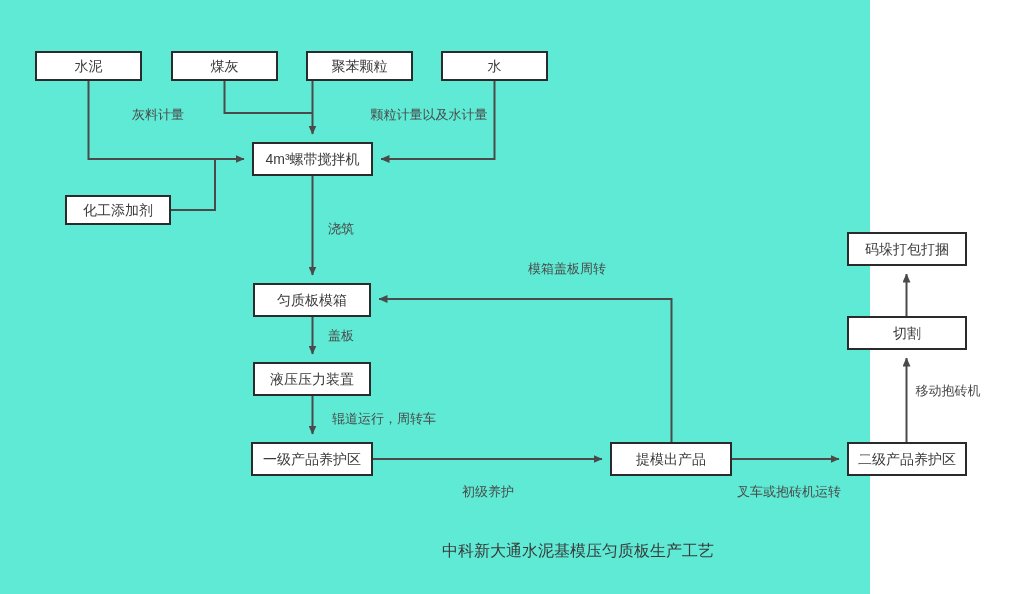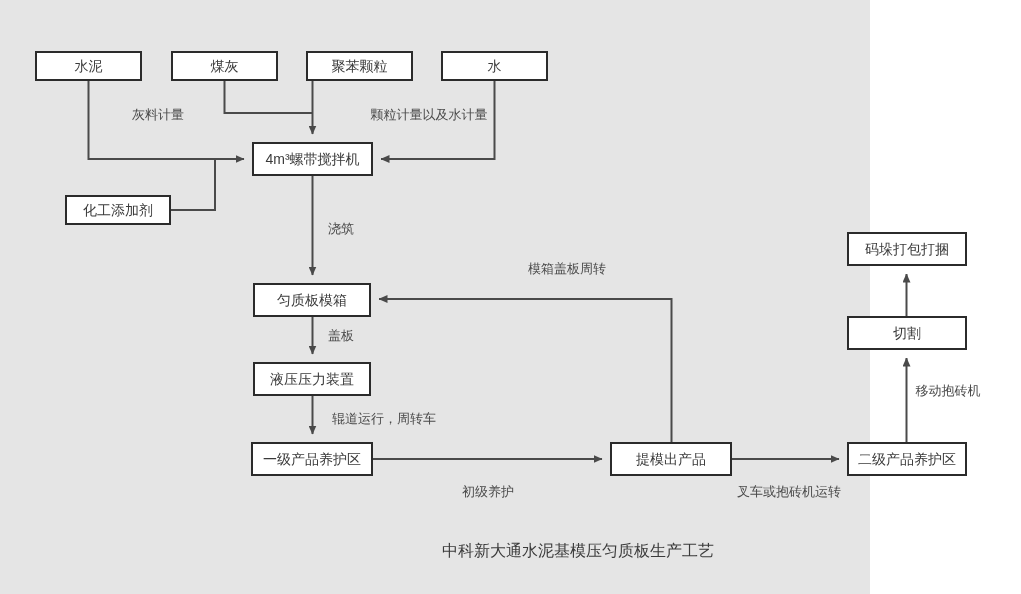--- a/index.html
+++ b/index.html
@@ -11,21 +11,21 @@
     width: 1021px;
     height: 594px;
     font-family: "Liberation Sans", "DejaVu Sans", sans-serif;
     color: #333333;
     overflow: hidden;
   }
   #flowchart-root {
     position: relative;
     width: 870px;
     height: 594px;
-    background: #e5e5e5;
+    background: #5eead4;
   }
   svg.diagram {
     position: absolute;
     left: 0;
     top: 0;
     width: 1021px;
     height: 594px;
   }
   .node-rect {
     fill: #ffffff;

